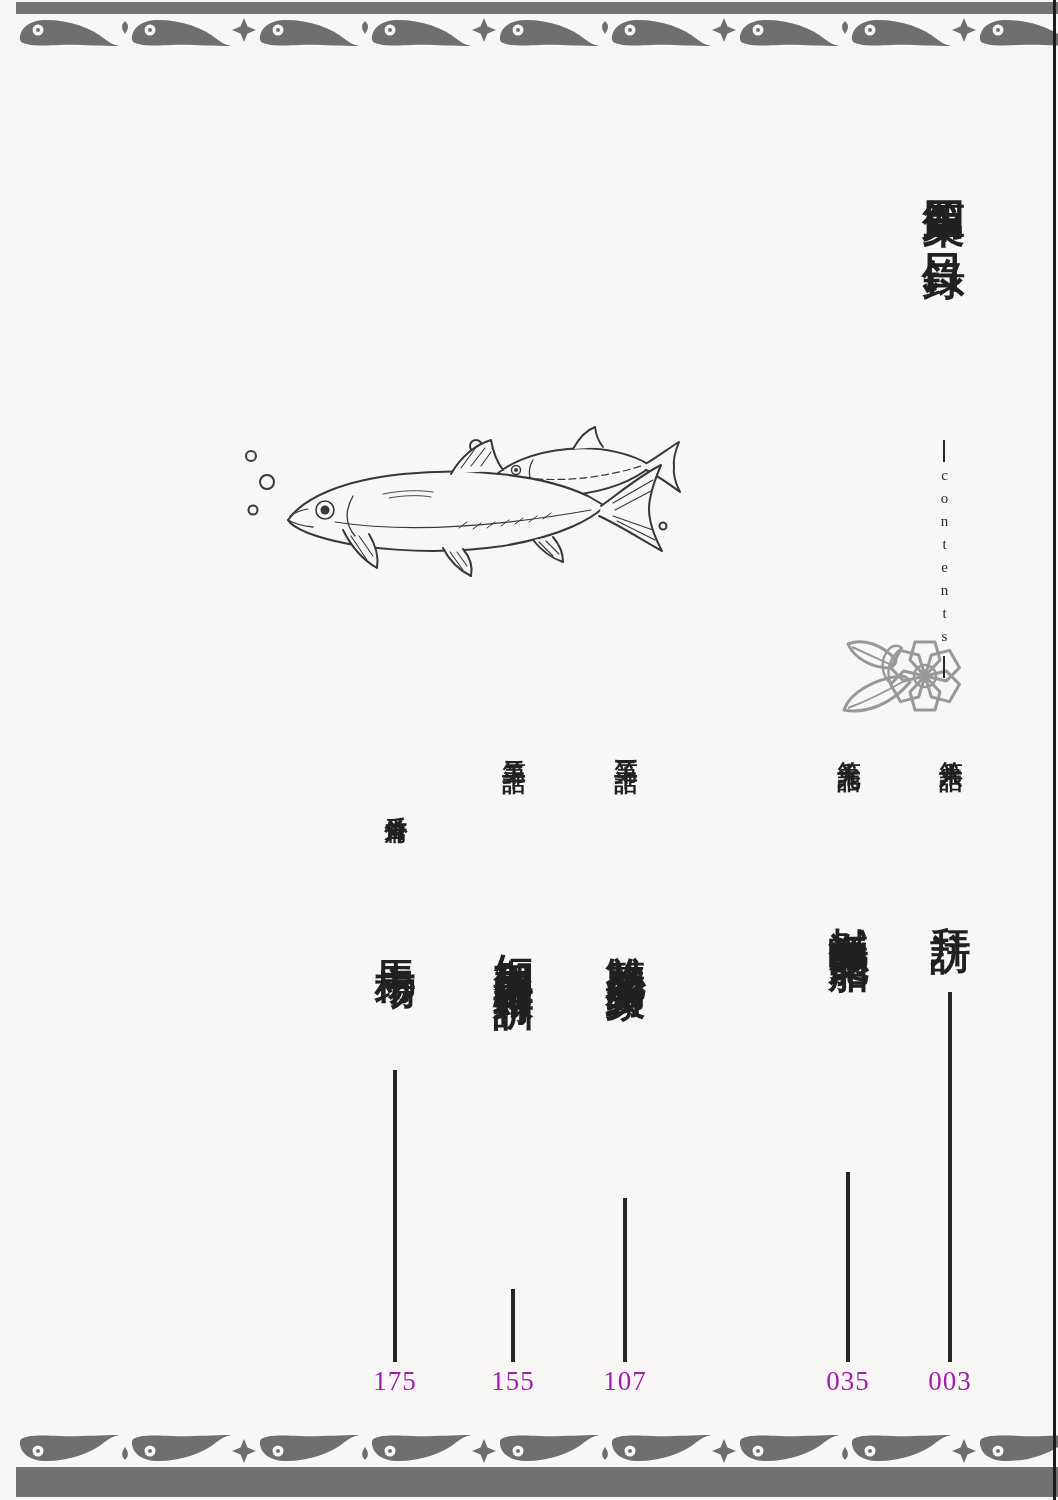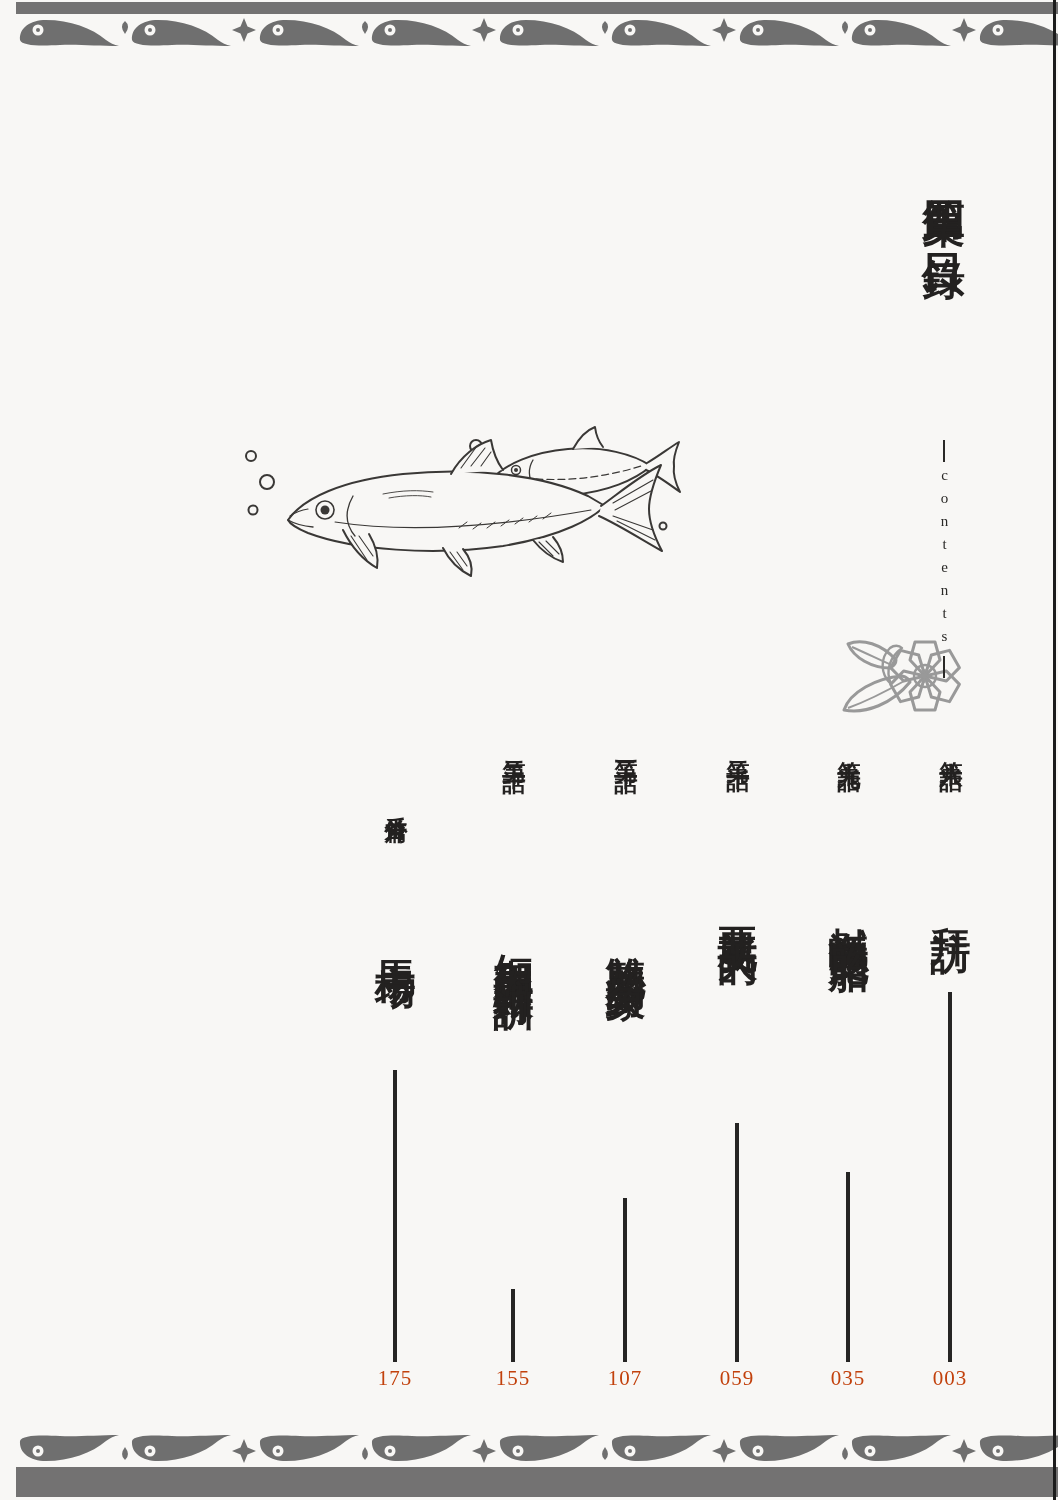--- a/index.html
+++ b/index.html
@@ -65,21 +65,21 @@
   .col .title {
     position:absolute; left:50%; transform:translateX(-50%);
     font-size:40px; font-weight:700; letter-spacing:5px; line-height:1;
   }
   .col .rule {
     position:absolute; left:50%; transform:translateX(-50%);
     width:4px; background:#262524;
   }
   .col .pnum {
     position:absolute; top:626px; left:50%; transform:translateX(-50%);
-    font-size:21px; letter-spacing:1px; color:#c2410c;
+    font-size:27px; letter-spacing:1px; color:#a21caf;
     font-feature-settings:"onum" 1;
   }
   .c1 { left:922px; } .c1 .title{ top:155px; } .c1 .rule{ top:252px; height:370px; }
   .c2 { left:820px; } .c2 .title{ top:155px; } .c2 .rule{ top:432px; height:190px; }
   .c3 { left:709px; } .c3 .title{ top:155px; } .c3 .rule{ top:383px; height:239px; }
   .c4 { left:597px;text-align:center; } .c4 .title{ top:185px; } .c4 .rule{ top:458px; height:164px; }
   .c5 { left:485px;text-align:right; } .c5 .title{ top:182px; } .c5 .rule{ top:549px; height:73px; }
   .c6 { left:367px; } .c6 .label{ top:58px; } .c6 .title{ top:188px; } .c6 .rule{ top:330px; height:292px; }
   
   .fish-box   { position:absolute; left:233px; top:418px; width:452px; height:206px; }
@@ -211,26 +211,20 @@
     <div class="title v">拜訪</div>
     <div class="rule"></div>
     <div class="pnum">003</div>
   </div>
   <div class="col c2">
     <div class="label v">第十九話</div>
     <div class="title v">鹹海的雙胞胎</div>
     <div class="rule"></div>
     <div class="pnum">035</div>
   </div>
-  <div class="col c3">
-    <div class="label v">第二十話</div>
-    <div class="title v">要就要大的</div>
-    <div class="rule"></div>
-    <div class="pnum">059</div>
-  </div>
   <div class="col c4">
     <div class="label v">第二十一話</div>
     <div class="title v">雙胞胎的對象</div>
     <div class="rule"></div>
     <div class="pnum">107</div>
   </div>
   <div class="col c5">
     <div class="label v">第二十二話</div>
     <div class="title v">短期集中新娘特訓</div>
     <div class="rule"></div>

